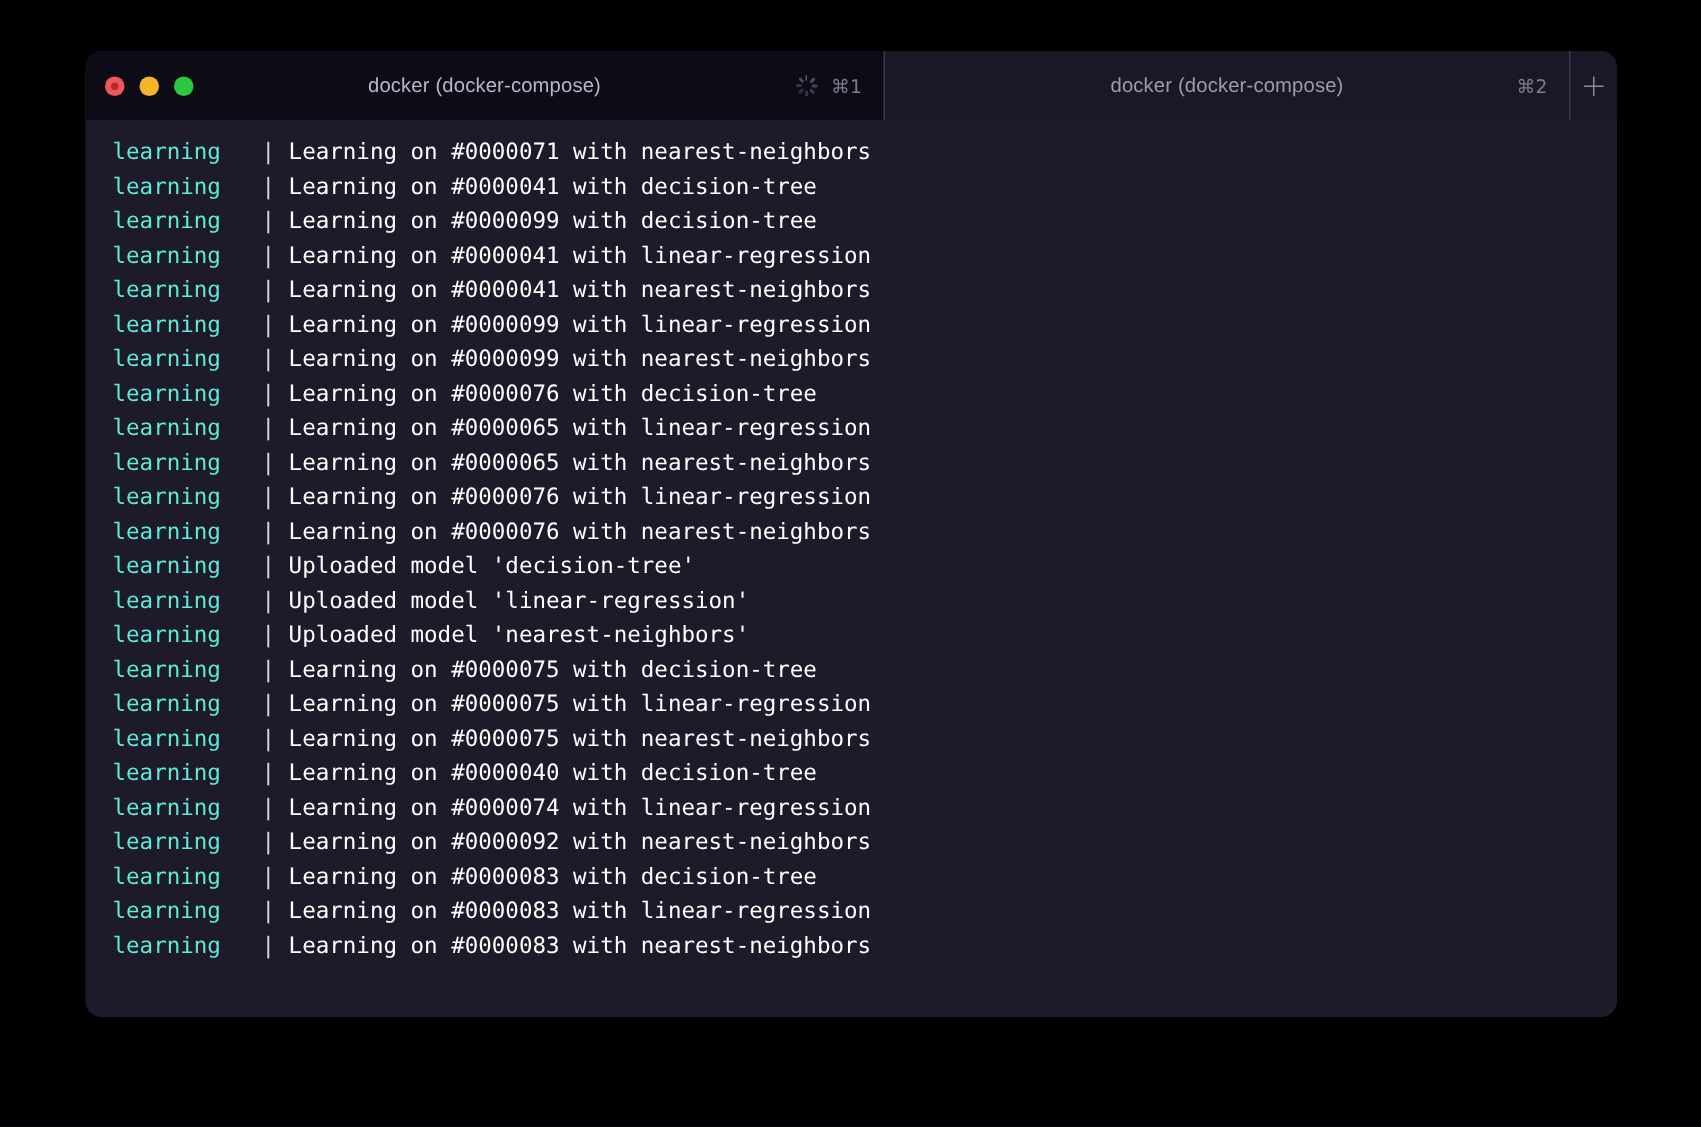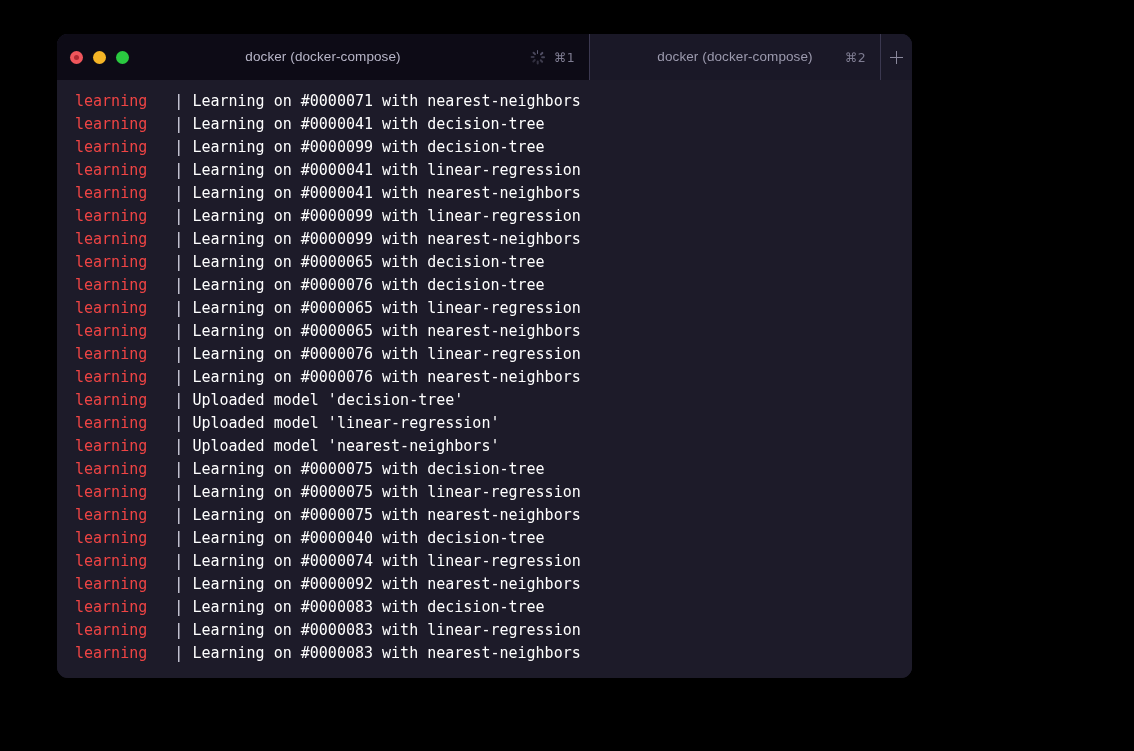--- a/index.html
+++ b/index.html
@@ -8,21 +8,21 @@
     background:#000000;
     font-family:"Liberation Sans", sans-serif;
     overflow:hidden;
   }
   #root { position:relative; width:1134px; height:751px; }
 
   
   .term-window {
     position:absolute;
     left:57px; top:34px;
-    width:855px; height:644px;
+    width:1021px; height:644px;
     background:#1d1b29;
     border-radius:11px;
     overflow:hidden;
     display:flex;
     flex-direction:column;
   }
 
   
   .titlebar {
     height:46px;
@@ -129,21 +129,21 @@
     padding:10px 0 0 18px;
     overflow:hidden;
   }
   .log-line {
     font-family:"DejaVu Sans Mono", "Liberation Mono", monospace;
     font-size:15px;
     line-height:23px;
     white-space:pre;
     color:#d6d5e4;
   }
-  .svc { color:#ef4444; }
+  .svc { color:#5eead4; }
   .pipe { color:#d6d5e4; }
   .msg { color:#ffffff; }
 </style>
 </head>
 <body>
 
 <div id="root">
 
   <div class="term-window">
 
@@ -186,21 +186,20 @@
 
     <div class="term-body">
 
     <div class="log-line"><span class="svc">learning   </span><span class="pipe">| </span><span class="msg">Learning on #0000071 with nearest-neighbors</span></div>
         <div class="log-line"><span class="svc">learning   </span><span class="pipe">| </span><span class="msg">Learning on #0000041 with decision-tree</span></div>
         <div class="log-line"><span class="svc">learning   </span><span class="pipe">| </span><span class="msg">Learning on #0000099 with decision-tree</span></div>
         <div class="log-line"><span class="svc">learning   </span><span class="pipe">| </span><span class="msg">Learning on #0000041 with linear-regression</span></div>
         <div class="log-line"><span class="svc">learning   </span><span class="pipe">| </span><span class="msg">Learning on #0000041 with nearest-neighbors</span></div>
         <div class="log-line"><span class="svc">learning   </span><span class="pipe">| </span><span class="msg">Learning on #0000099 with linear-regression</span></div>
         <div class="log-line"><span class="svc">learning   </span><span class="pipe">| </span><span class="msg">Learning on #0000099 with nearest-neighbors</span></div>
-        <div class="log-line"><span class="svc">learning   </span><span class="pipe">| </span><span class="msg">Learning on #0000065 with decision-tree</span></div>
         <div class="log-line"><span class="svc">learning   </span><span class="pipe">| </span><span class="msg">Learning on #0000076 with decision-tree</span></div>
         <div class="log-line"><span class="svc">learning   </span><span class="pipe">| </span><span class="msg">Learning on #0000065 with linear-regression</span></div>
         <div class="log-line"><span class="svc">learning   </span><span class="pipe">| </span><span class="msg">Learning on #0000065 with nearest-neighbors</span></div>
         <div class="log-line"><span class="svc">learning   </span><span class="pipe">| </span><span class="msg">Learning on #0000076 with linear-regression</span></div>
         <div class="log-line"><span class="svc">learning   </span><span class="pipe">| </span><span class="msg">Learning on #0000076 with nearest-neighbors</span></div>
         <div class="log-line"><span class="svc">learning   </span><span class="pipe">| </span><span class="msg">Uploaded model 'decision-tree'</span></div>
         <div class="log-line"><span class="svc">learning   </span><span class="pipe">| </span><span class="msg">Uploaded model 'linear-regression'</span></div>
         <div class="log-line"><span class="svc">learning   </span><span class="pipe">| </span><span class="msg">Uploaded model 'nearest-neighbors'</span></div>
         <div class="log-line"><span class="svc">learning   </span><span class="pipe">| </span><span class="msg">Learning on #0000075 with decision-tree</span></div>
         <div class="log-line"><span class="svc">learning   </span><span class="pipe">| </span><span class="msg">Learning on #0000075 with linear-regression</span></div>

